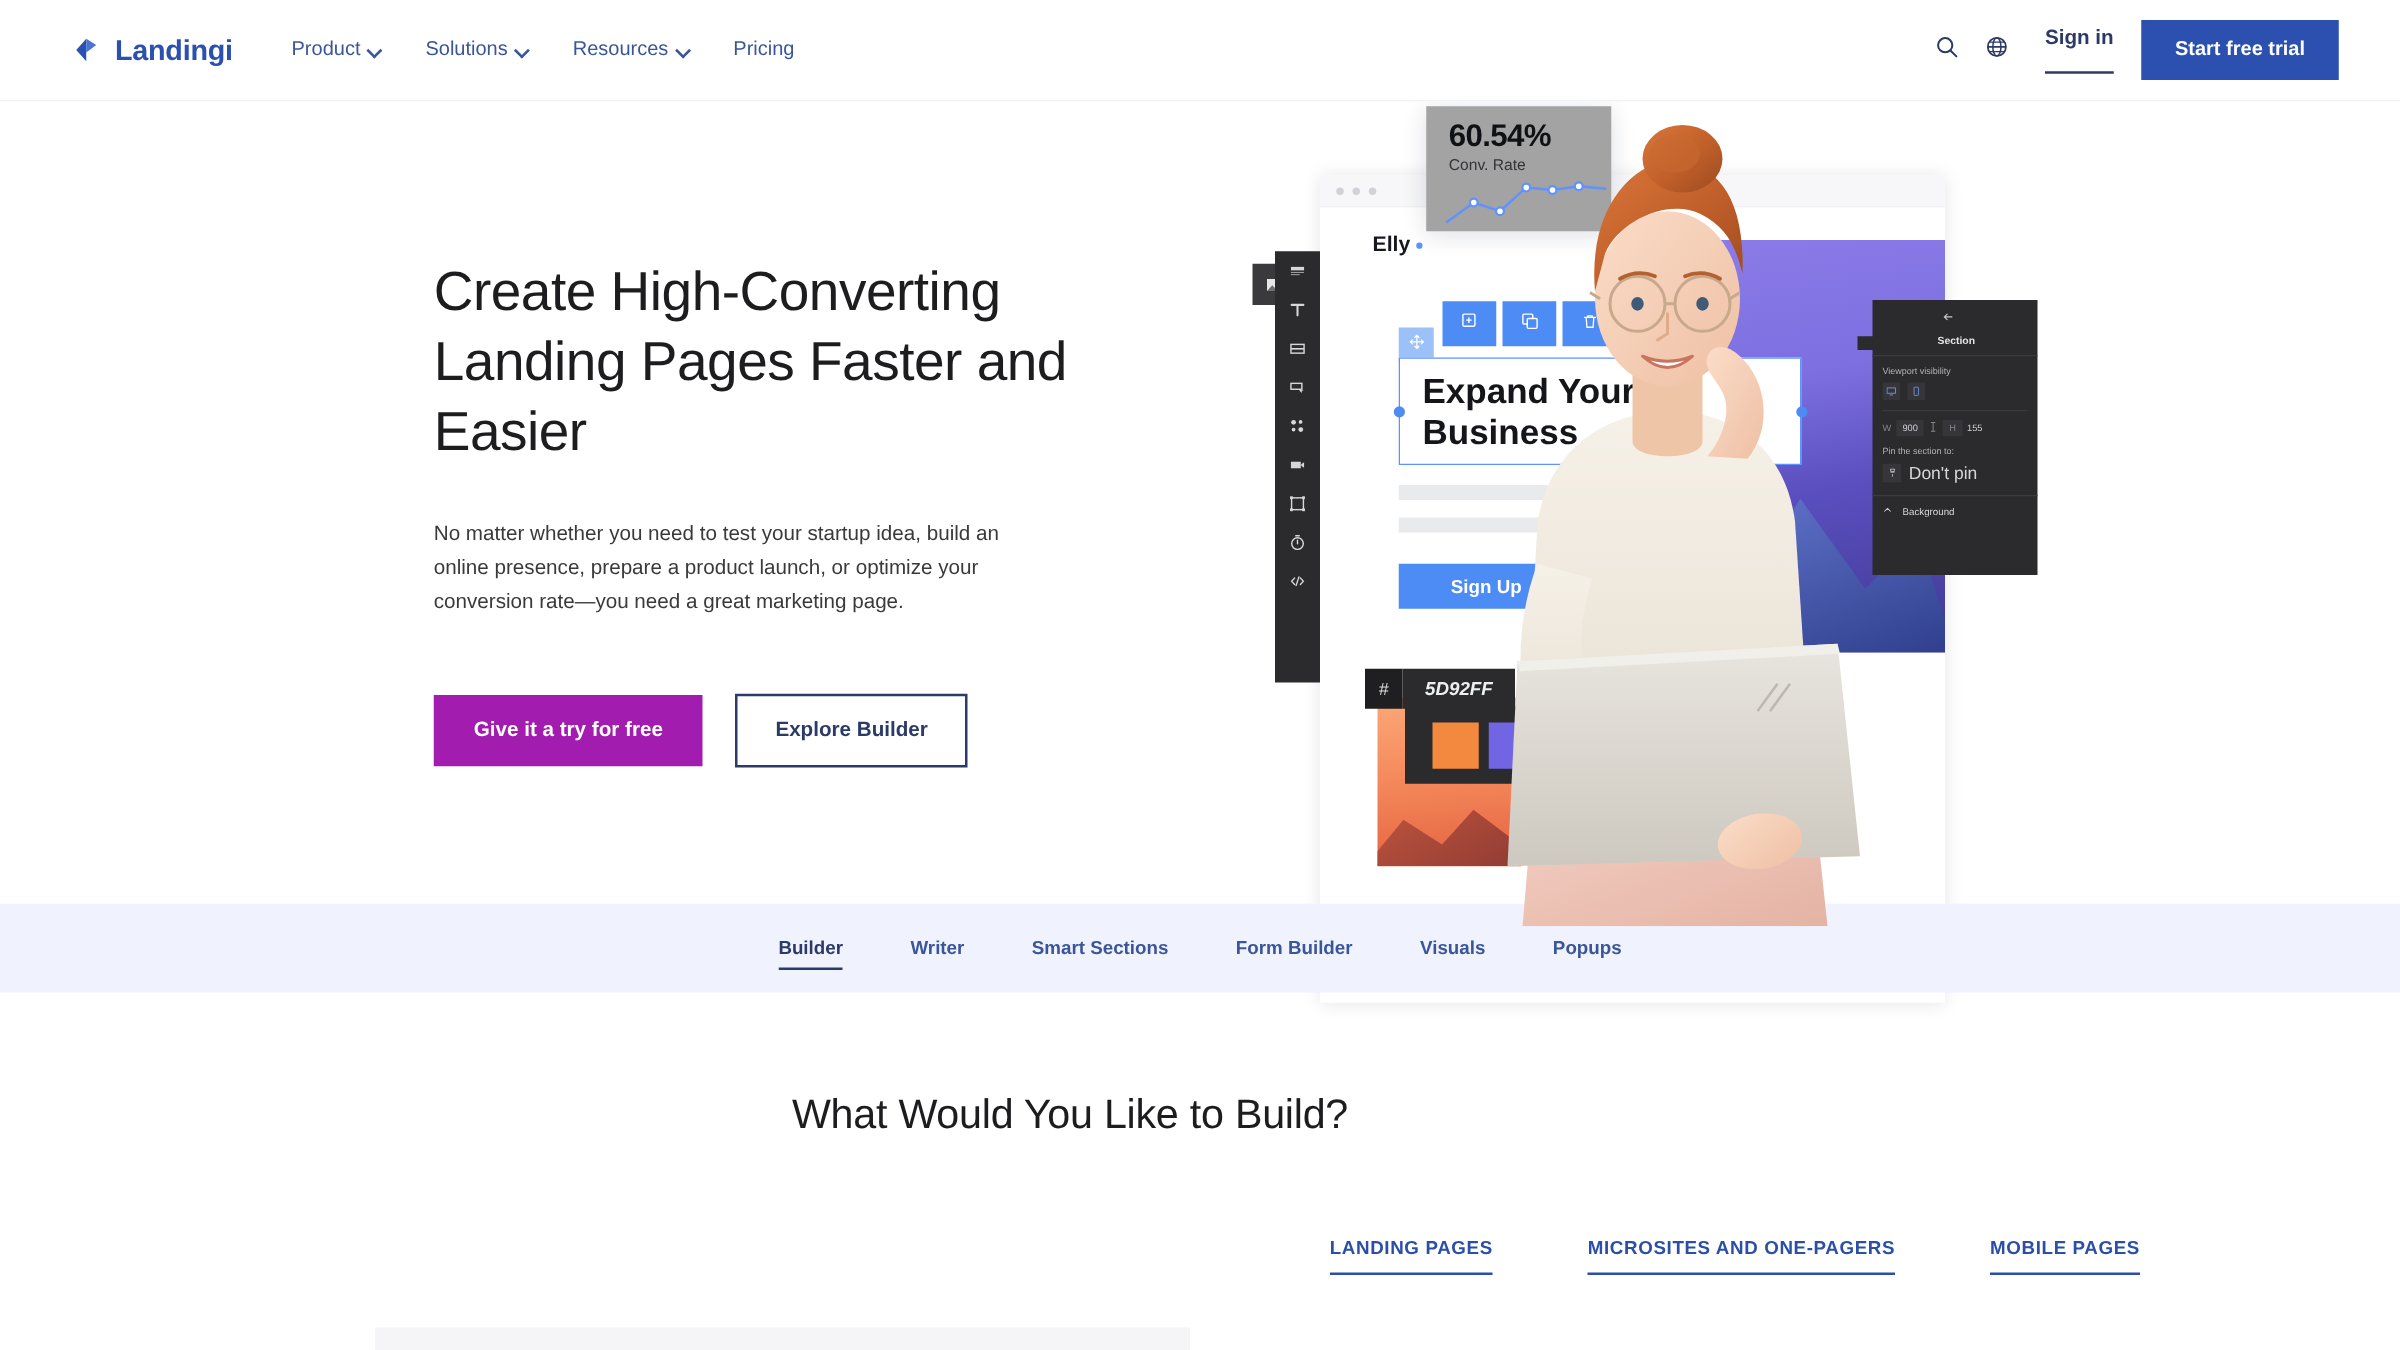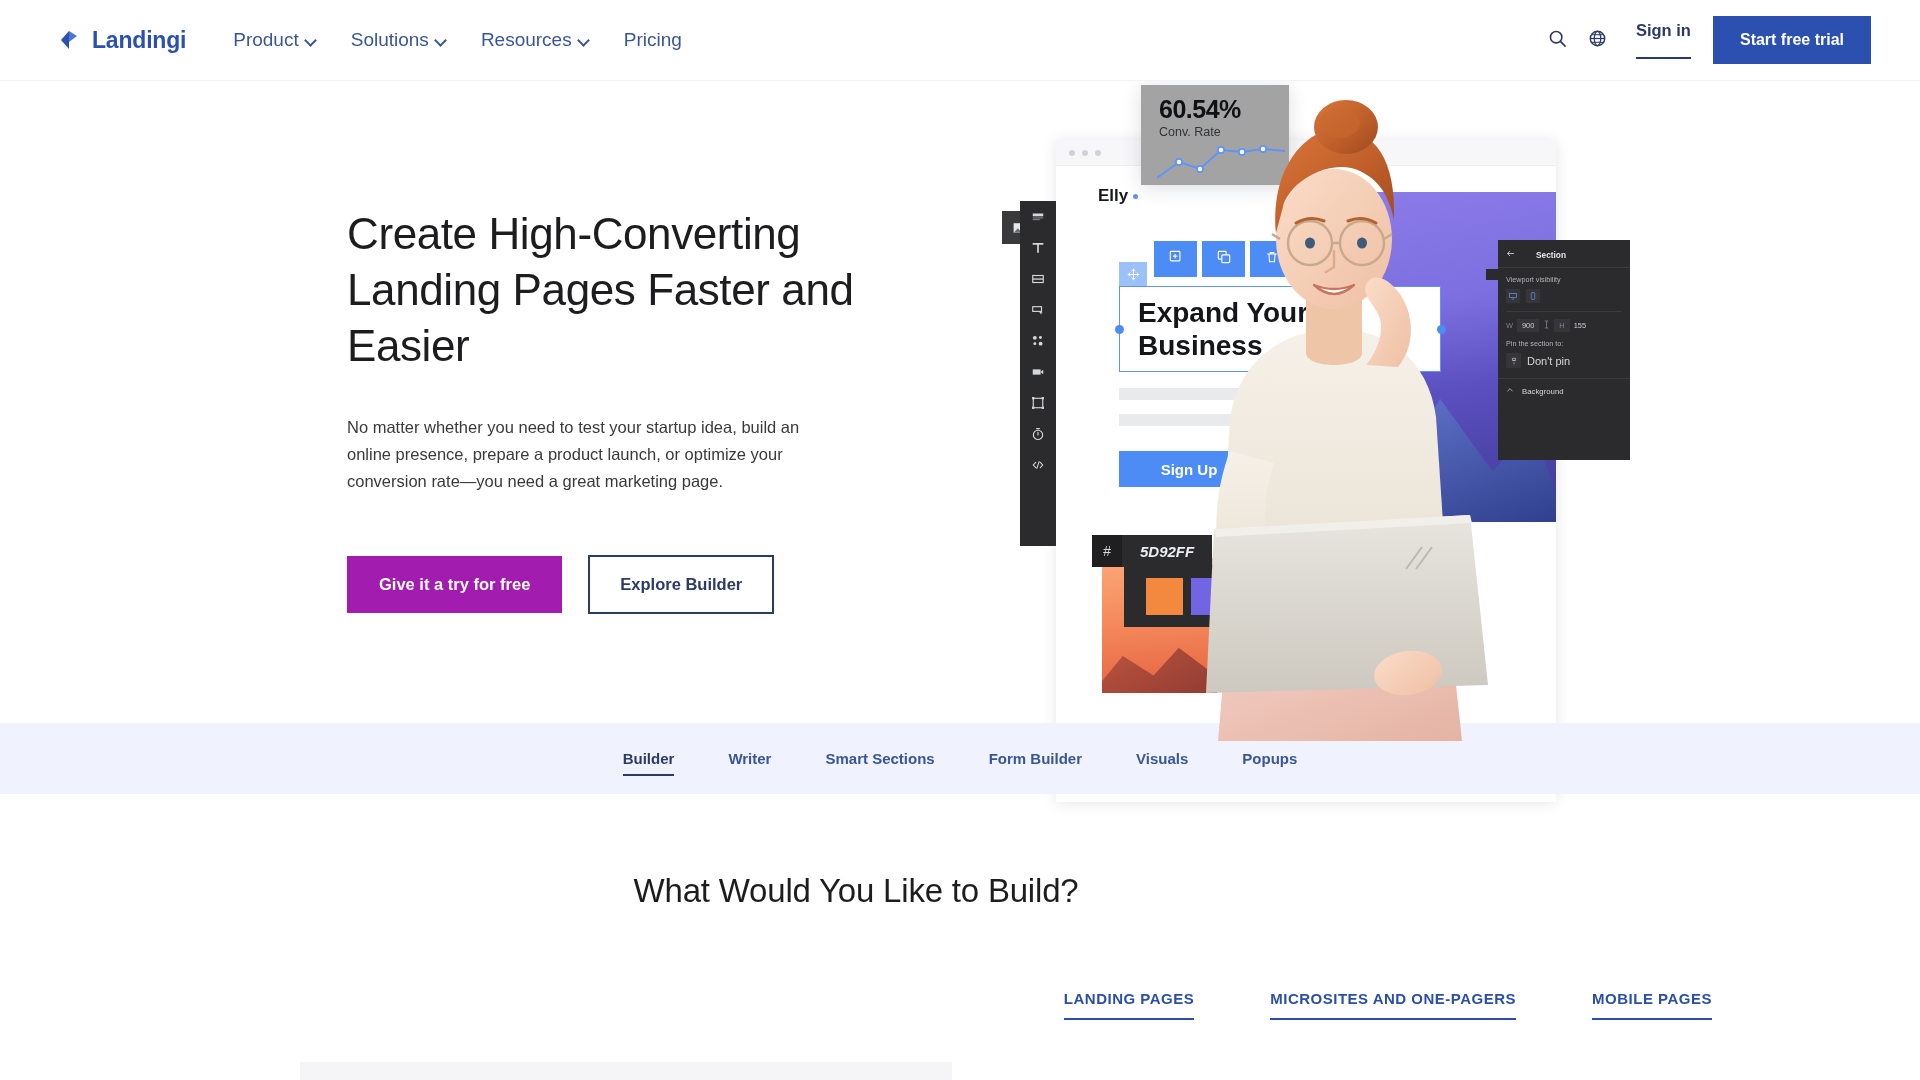--- a/index.html
+++ b/index.html
@@ -17,21 +17,21 @@
     position: absolute; top:0; left:0; width:1920px; height:81px;
     background:#fff; display:flex; align-items:center;
     border-bottom:1px solid #f1f2f6; z-index: 50;
   }
   .brand { display:flex; align-items:center; margin-left:58px; gap:10px; }
   .brand-mark { width:24px; height:24px; position:relative; }
   .brand-name { font-size:23px; font-weight:700; color:#2B50B0; letter-spacing:-0.2px; }
   .nav { display:flex; align-items:center; margin-left:47px; gap:0px; }
   .nav-item {
     display:flex; align-items:center; gap:7px;
-    font-size:19px; color:#3A5699; font-weight:500;
+    font-size:16px; color:#3A5699; font-weight:500;
     padding:10px 17px; cursor:pointer; white-space:nowrap;
   }
   .nav-item:first-child { padding-left:0; }
   .chev { display:block; width:11px; height:11px; position:relative; }
   .chev:before {
     content:""; position:absolute; left:0; top:1px;
     width:7px; height:7px; border-right:2px solid #3A5699;
     border-bottom:2px solid #3A5699; transform:rotate(45deg);
   }
   .header-right {
@@ -143,21 +143,21 @@
   .tl-item { height:31px; display:flex; align-items:center; justify-content:center; }
   .tl-active {
     position:absolute; left:-18px; top:130px; width:36px; height:33px;
     background:#3a3a3d; display:flex; align-items:center; justify-content:center;
   }
 
   .panel-right {
     position:absolute; left:478px; top:159px; width:132px; height:220px;
     background:#2b2b2d; z-index:5; color:#c9cace; font-size:7.2px; padding:6px 0 0 0;
   }
-  .pr-head { display:flex; align-items:center; gap:7px; padding:3px 20px 7px 8px; border-bottom:1px solid #3b3b3e;}
+  .pr-head { display:flex; align-items:center; gap:7px; padding:3px 20px 7px 8px; border-bottom:1px solid #3b3b3e;flex-direction:column;}
   .pr-title { font-size:8.3px; color:#e4e5e8; font-weight:600; margin-left:14px;}
   .pr-sec { padding:7px 8px 0 8px; }
   .pr-lbl { font-size:7.2px; color:#b3b4b8; margin-bottom:5px; }
   .pr-vp { display:flex; gap:6px; margin-bottom:8px; }
   .vp-ic { width:14px; height:14px; background:#35353a; display:flex; align-items:center; justify-content:center; }
   .pr-dim { display:flex; align-items:center; gap:4px; border-top:1px solid #3b3b3e; padding-top:7px; margin-bottom:7px;}
   .dim-k { color:#85868b; font-size:7.4px; }
   .dim-v { color:#cfd0d4; font-size:7.4px; }
   .dim-box { background:#35353a; padding:2px 5px; }
   .pr-pin { display:flex; align-items:center; gap:6px; margin-top:4px;}
@@ -463,21 +463,21 @@
             <span class="dim-v">155</span>
           </div>
           <div class="pr-lbl">Pin the section to:</div>
           <div class="pr-pin">
             <span class="pin-ic">
               <svg width="8" height="8" viewBox="0 0 12 12" fill="none">
                   <path d="M6 8v3M3.4 2h5.2l-.9 3.2H4.3z" stroke="#c9cace" stroke-width="1" stroke-linejoin="round"></path>
                   <path d="M3.4 5.4h5.2" stroke="#c9cace" stroke-width="1"></path>
                 </svg>
             </span>
-            <span style="font-size:11px;color:#d6d7da;">Don't pin</span>
+            <span style="font-size:14px;color:#d6d7da;">Don't pin</span>
           </div>
         </div>
         <div class="pr-bg">
           <span>
             <svg width="8" height="8" viewBox="0 0 12 12" fill="none">
                 <path d="M2.5 7.5L6 4l3.5 3.5" stroke="#c9cace" stroke-width="1.2" stroke-linecap="round"></path>
               </svg>
           </span>
           <span style="font-size:7.8px;color:#d6d7da;">Background</span>
         </div>

